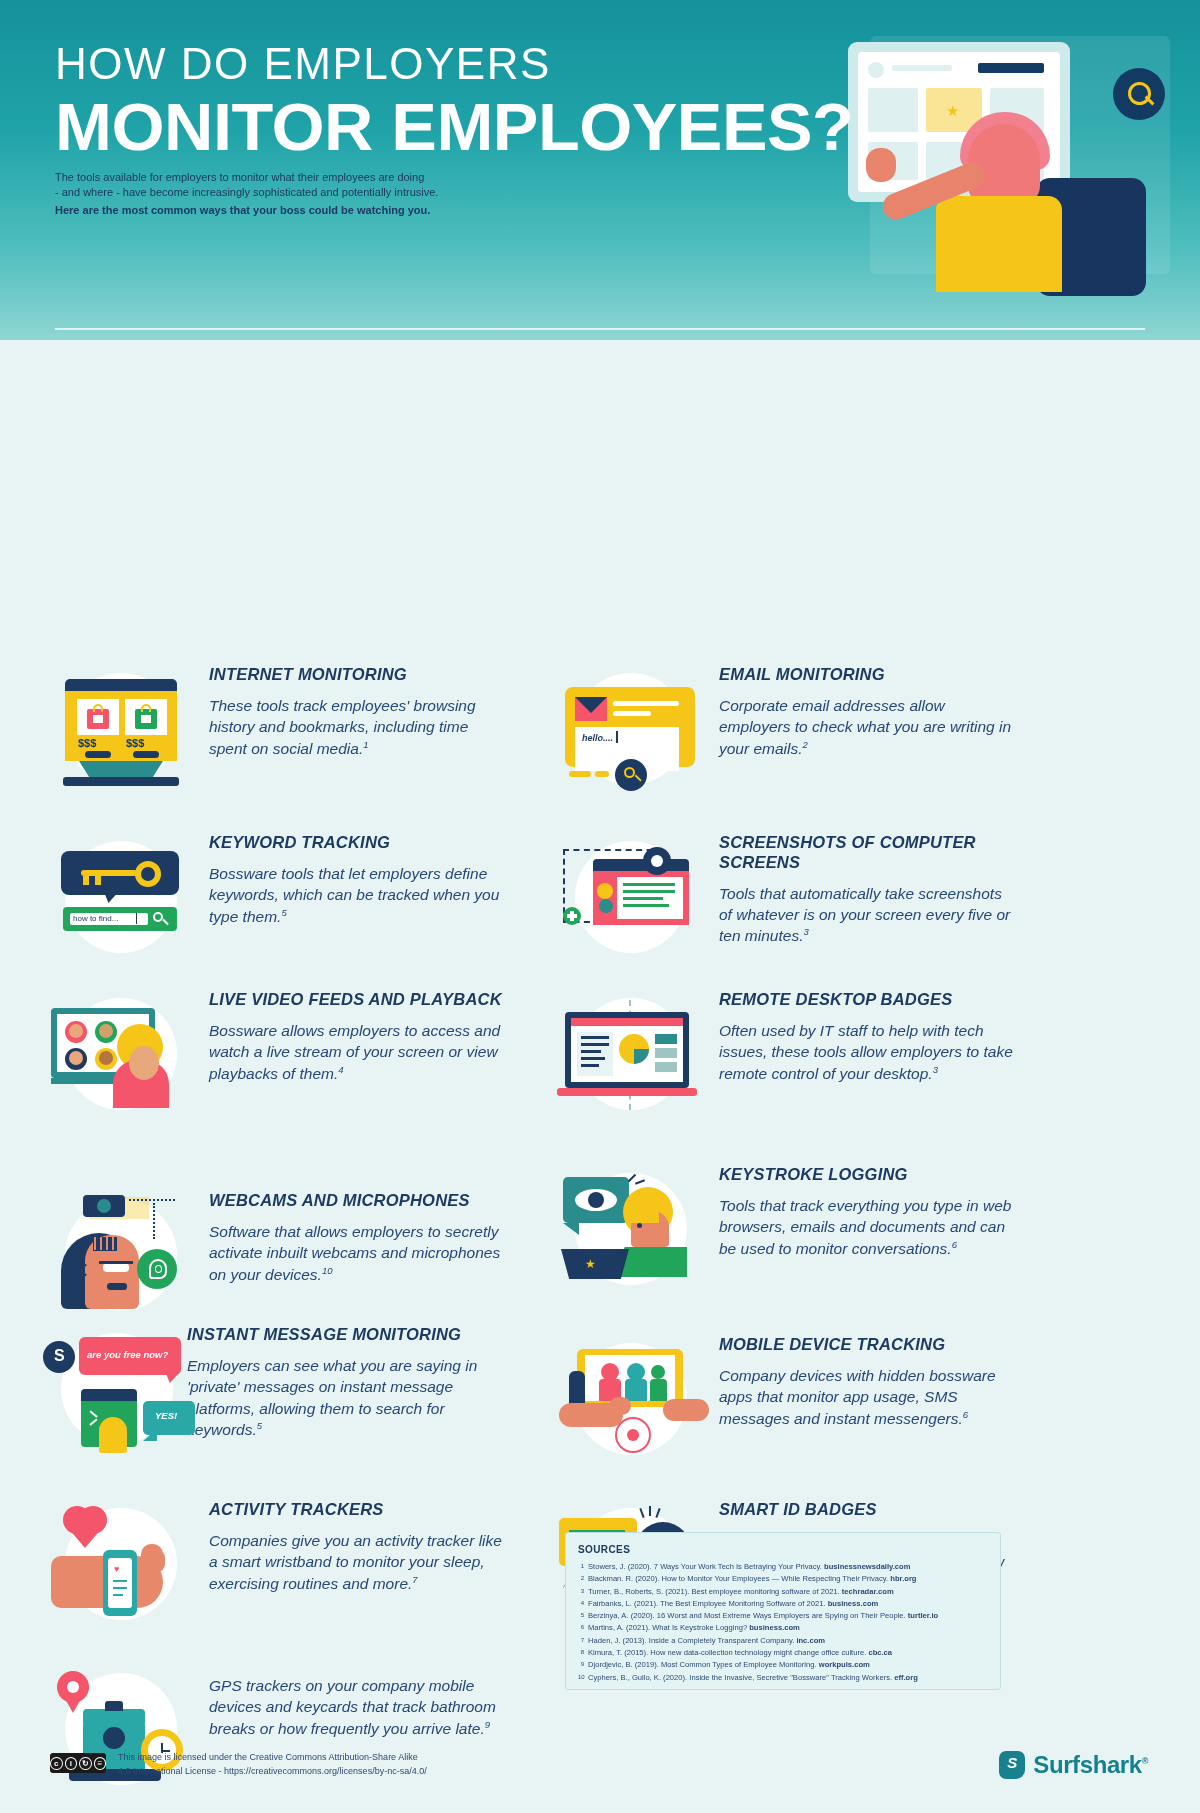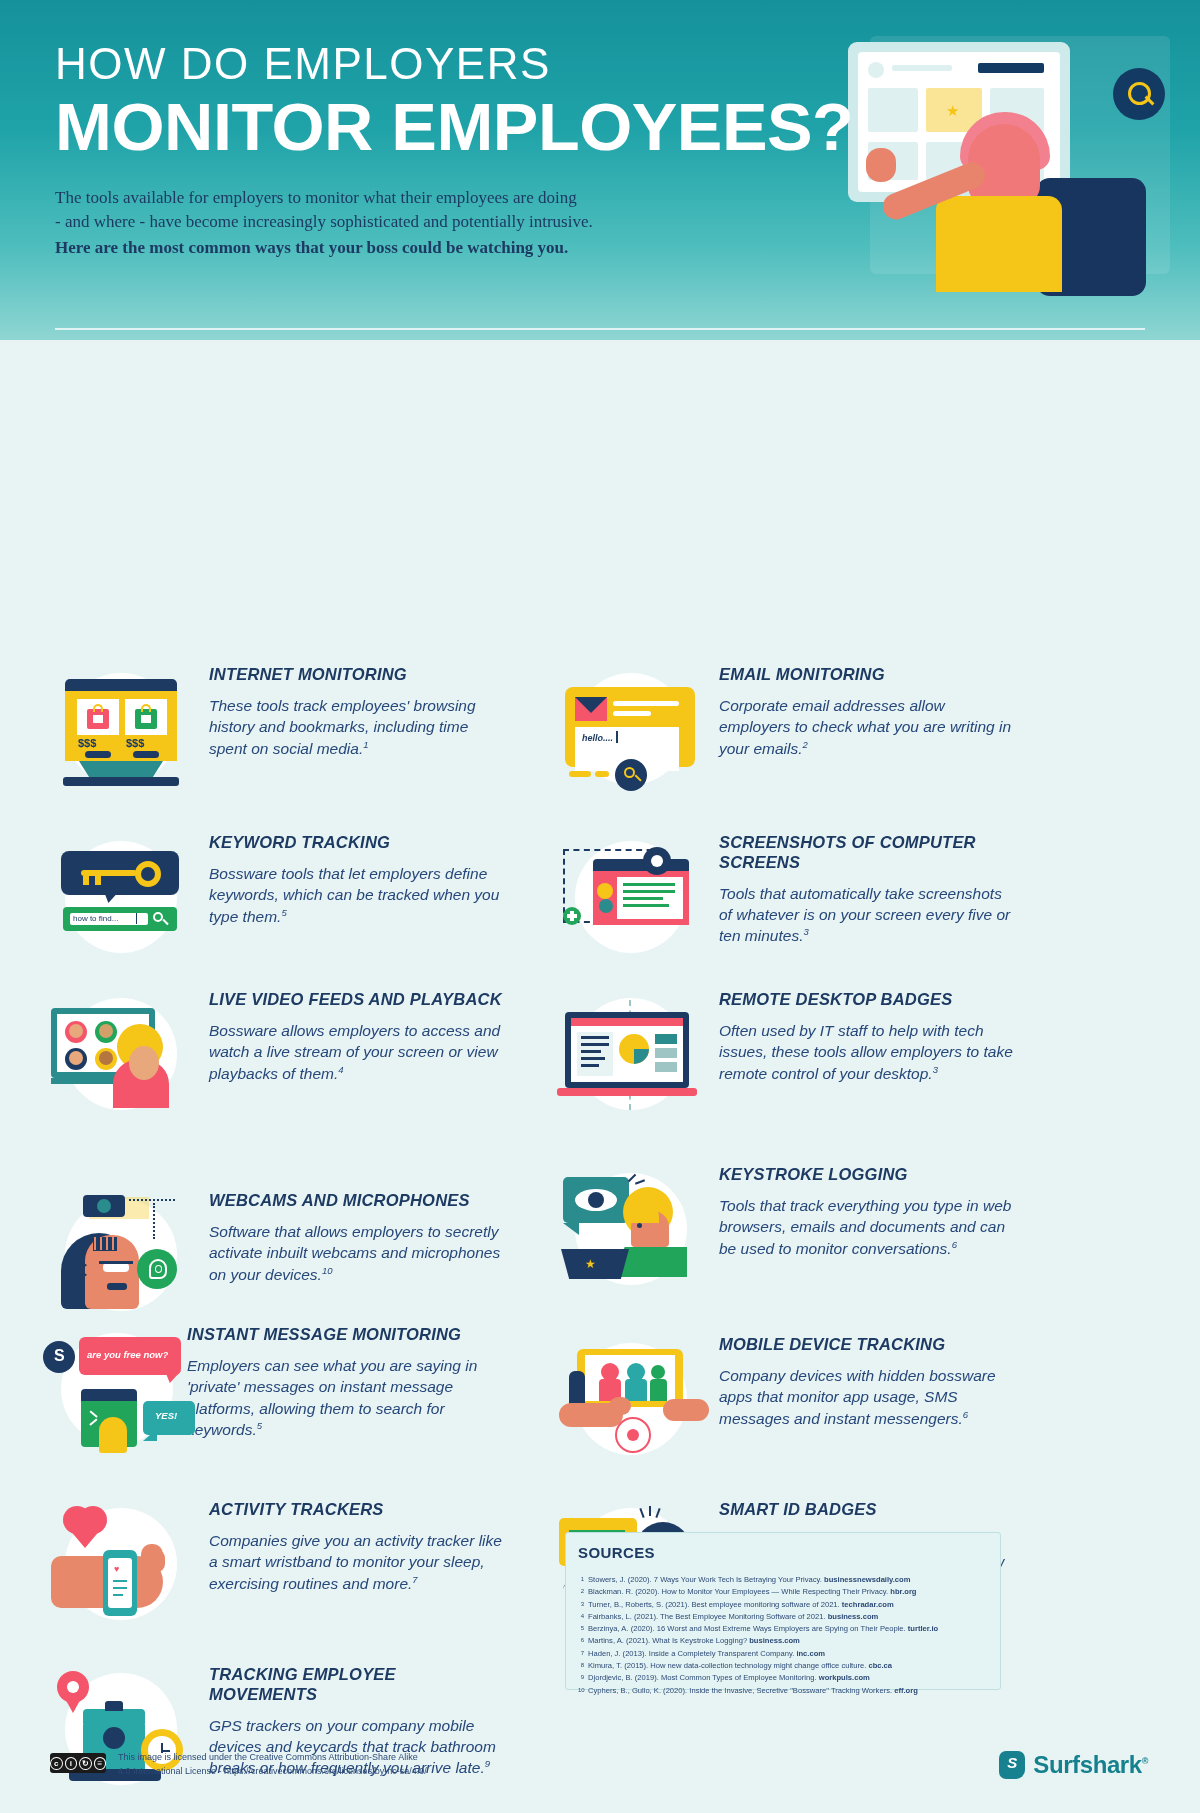--- a/index.html
+++ b/index.html
@@ -23,21 +23,21 @@
   .hero-kicker {
     font-size: 44px; letter-spacing: 1.5px; color: #ffffff;
     font-weight: 400; line-height: 1.02; white-space: nowrap;
   }
   .hero-title {
     font-size: 67px; font-weight: 900; color: #ffffff;
     letter-spacing: -0.5px; line-height: 1.0; margin-top: 6px;
     transform: scaleX(1.02); transform-origin: left center;
     white-space: nowrap;
   }
-  .hero-sub { margin-top: 26px; color: #1d3a63; font-size: 17px; line-height: 1.42; font-family: Liberation Serif, serif; }
+  .hero-sub { margin-top: 10px; color: #1d3a63; font-size: 11px; line-height: 1.42; }
   .hero-sub .bold { font-weight: 700; display: block; margin-top: 2px; }
   .hero-rule {
     position: absolute; left: 55px; right: 55px; bottom: 10px;
     height: 2px; background: rgba(255,255,255,0.75); z-index: 4;
   }
 
   
   .hero-art { position: absolute; right: 30px; top: 28px; width: 330px; height: 262px; z-index: 2; }
   .ha-shadow { position:absolute; right:0; top:8px; width:300px; height:238px; background:rgba(255,255,255,0.10); border-radius:6px;}
   .ha-tablet { position:absolute; left:8px; top:14px; width:222px; height:160px; background:#cfeaea; border-radius:9px; }
@@ -65,21 +65,21 @@
 
   
   .r { position: absolute; }
   .c { position: absolute; border-radius: 50%; }
 
   
   .sources {
     position: absolute; left: 565px; top: 1532px; width: 436px; height: 158px;
     background: #e4f3f3; border: 1.5px solid #bfe0e0; border-radius: 3px; padding: 11px 12px;
   }
-  .sources h4 { color:#1d3a63; font-size:15px; font-weight:700; letter-spacing:0.4px; margin-bottom:13px; }
+  .sources h4 { color:#1d3a63; font-size:10px; font-weight:700; letter-spacing:0.4px; margin-bottom:6px; }
   .src-row { display:flex; font-size:7.6px; color:#2c4a77; line-height:1.62; }
   .src-n { width:10px; flex:0 0 10px; text-align:right; padding-right:4px; font-size:6px; vertical-align:super; padding-top:1px;}
   .src-t b { font-weight:700; }
 
   
   .footer { position:absolute; left:0; top:1745px; width:1200px; height:68px; }
   .cc-badge { position:absolute; left:50px; top:8px; width:56px; height:20px; background:#1a1a1a; border-radius:3px; display:flex; align-items:center; justify-content:center; gap:2px;}
   .cc-o { width:13px; height:13px; border:1.4px solid #fff; border-radius:50%; color:#fff; font-size:8px; display:flex; align-items:center; justify-content:center; font-weight:700;}
   .lic { position:absolute; left:118px; top:6px; font-size:9px; color:#2c4a77; line-height:1.5; }
   .brand { position:absolute; right:52px; top:6px; display:flex; align-items:center; gap:8px; }
@@ -464,21 +464,20 @@
           <div class="r" style="left:60px;top:36px;width:18px;height:10px;background:#1d3a63;border-radius:3px 3px 0 0;"></div>
           <div class="c" style="left:58px;top:62px;width:22px;height:22px;background:#1d3a63;"></div>
           <div class="r" style="left:24px;top:104px;width:92px;height:12px;background:#1d3a63;border-radius:4px;"></div>
           <div class="c" style="left:96px;top:64px;width:42px;height:42px;background:#f5c518;"></div>
           <div class="c" style="left:103px;top:71px;width:28px;height:28px;background:#fff;"></div>
           <div class="r" style="left:116px;top:78px;width:2.2px;height:10px;background:#1d3a63;"></div>
           <div class="r" style="left:116px;top:85px;width:9px;height:2.2px;background:#1d3a63;"></div>
         </div>
       </div>
       <div class="txt">
-        <div class="it-title">TRACKING EMPLOYEE MOVEMENTS</div>
         <div class="it-body"><span>GPS trackers on your company mobile devices and keycards that track bathroom breaks or how frequently you arrive late.</span><sup>9</sup></div>
       </div>
     </div>
 
   </div>
 
   <div class="sources">
     <h4>SOURCES</h4>
     <div id="src-list">
         <div class="src-row">

